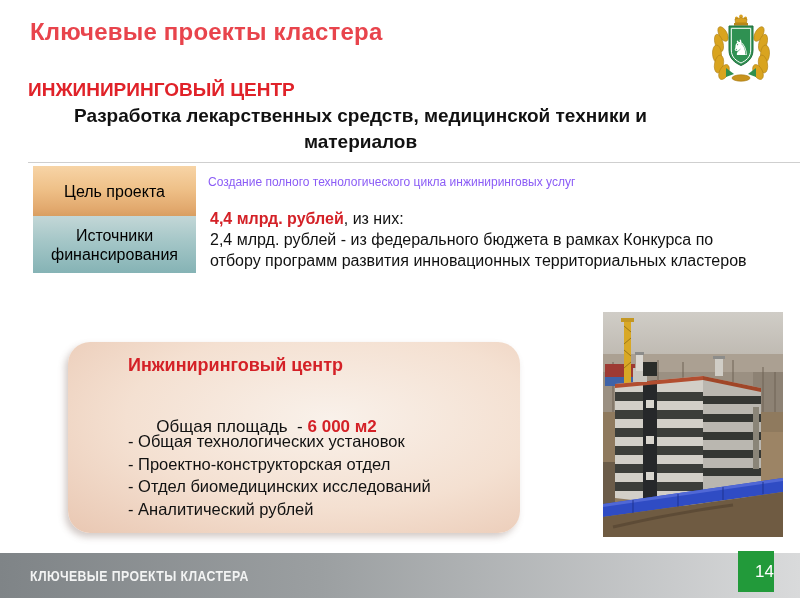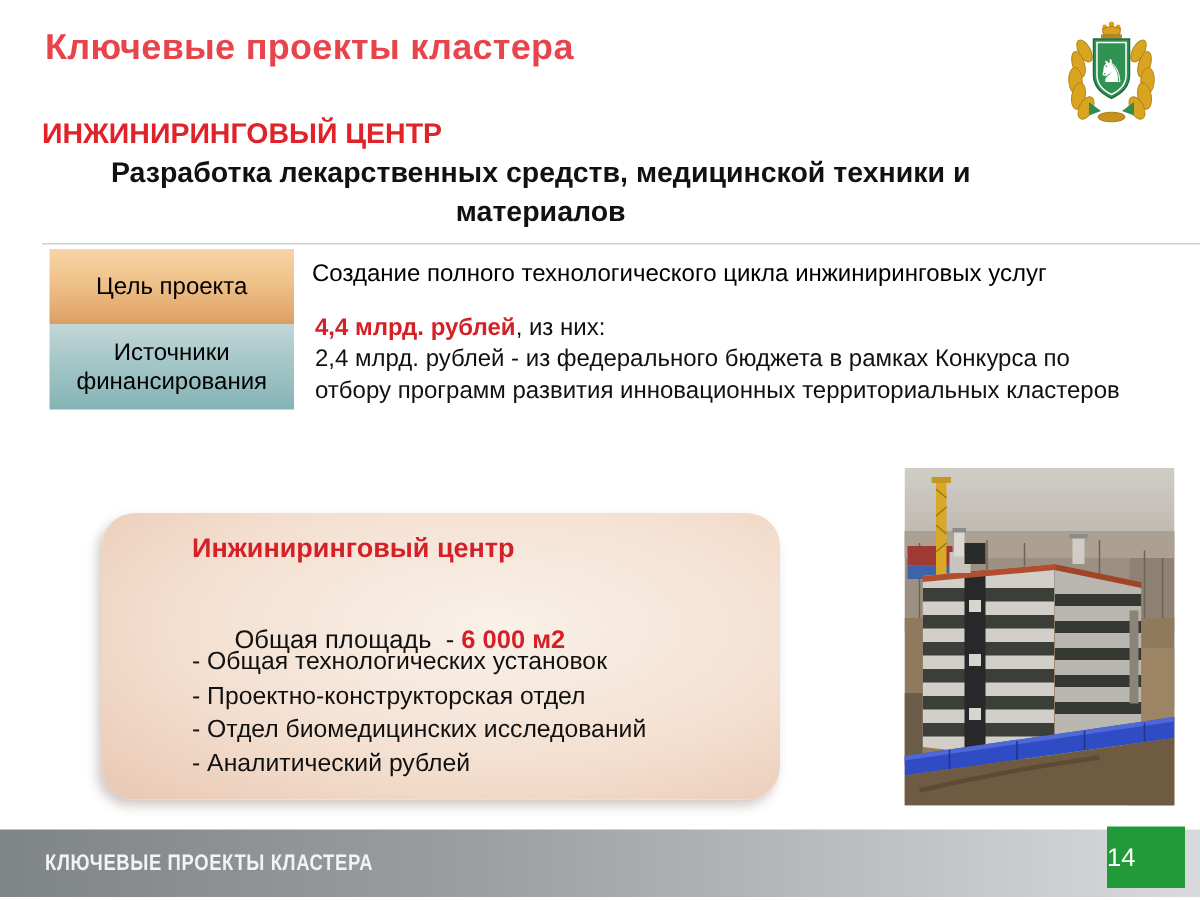--- a/index.html
+++ b/index.html
@@ -42,21 +42,21 @@
   .label-goal{
     top:166px;height:50px;
     background:linear-gradient(180deg,#f7d4a6 0%,#efc189 45%,#e2a96e 85%,#d99e61 100%);
   }
   .label-funding{
     top:216px;height:57px;
     background:linear-gradient(180deg,#c3d7d7 0%,#a4c6c7 45%,#85b3b5 100%);
   }
   .goal-value{
     position:absolute;left:208px;top:172px;width:552px;
-    font-size:16px;color:#000000;line-height:21px;
+    font-size:12px;color:#8b5cf6;line-height:21px;
   }
   .funding-block{
     position:absolute;left:210px;top:208px;width:548px;
     font-size:16px;color:#111;line-height:21px;
   }
   .funding-total{font-weight:bold;color:#d42127;}
   
   .detail-card{
     position:absolute;left:68px;top:342px;width:452px;height:191px;
     border-radius:22px;
@@ -84,23 +84,23 @@
     background:linear-gradient(90deg,#7f8487 0%,#9b9fa1 40%,#d9dadb 100%);
   }
   .footer-label{
     position:absolute;left:30px;top:14px;
     font-size:15px;font-weight:bold;color:#f2f3f3;
     letter-spacing:0.5px;
     transform:scaleX(0.82);transform-origin:left center;
     white-space:nowrap;
   }
   .page-badge{
-    position:absolute;left:738px;top:551px;width:52px;height:41px;
+    position:absolute;left:738px;top:551px;width:36px;height:41px;
     background:#229a3a;
-    display:flex;align-items:center;justify-content:flex-start;
+    display:flex;align-items:center;justify-content:flex-end;
     font-size:17px;color:#fff;
   }
 </style>
 </head>
 <body>
 
 <div class="slide">
 
   <div class="slide-title">Ключевые проекты кластера</div>
 

